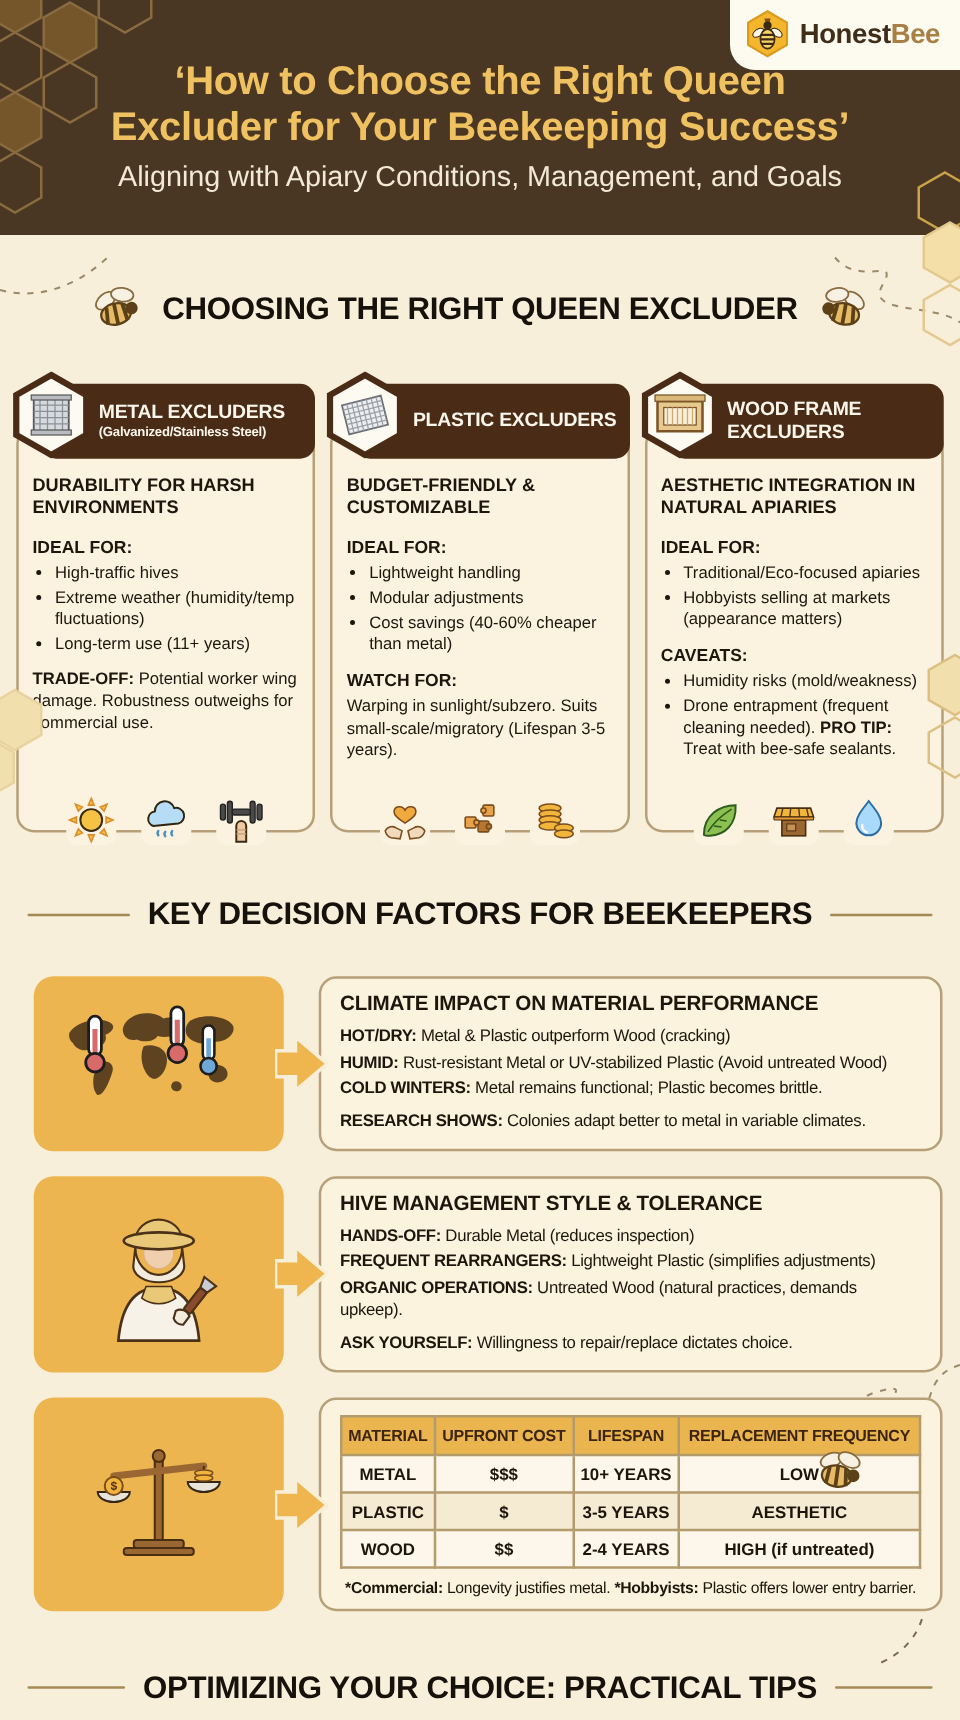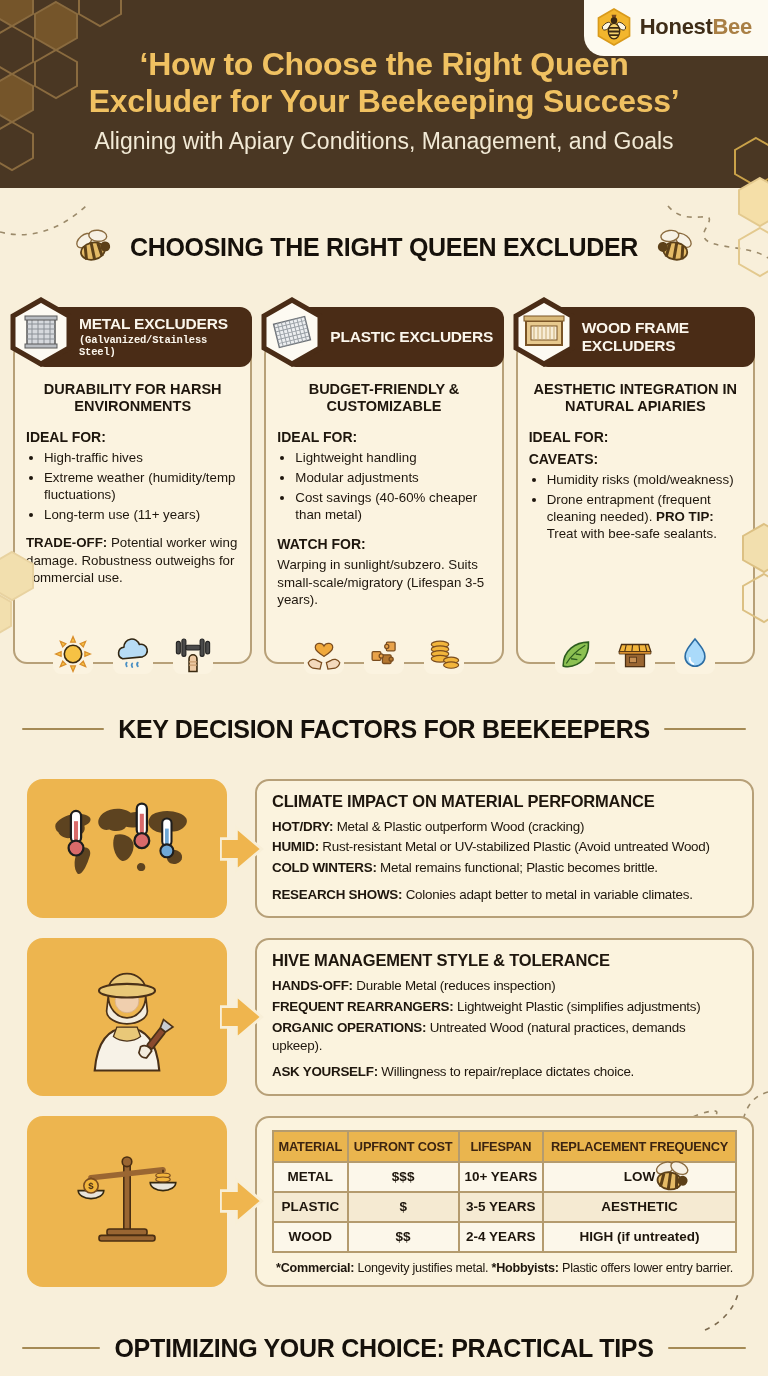--- a/index.html
+++ b/index.html
@@ -29,24 +29,24 @@
   .sec1-title-wrap{margin:24px 0 10px;}
 
   
   .cards{display:flex;gap:12px;padding:14px 13px 0;align-items:stretch;}
   .card{flex:1;position:relative;display:flex;flex-direction:column;min-height:318px;}
   .card-hex{position:absolute;left:-3px;top:-10px;width:62px;height:70px;z-index:3;}
   .card-banner{position:relative;z-index:2;margin-left:20px;background:#4a2c16;border-radius:12px;
       min-height:44px;display:flex;flex-direction:column;justify-content:center;
       padding:8px 6px 8px 46px;color:#fbf6ec;}
   .banner-title{font-size:15.5px;font-weight:bold;line-height:1.12;letter-spacing:-0.2px;}
-  .banner-sub{font-size:10.5px;font-weight:bold;margin-top:2px;letter-spacing:-0.2px;font-family:Liberation Mono, monospace;}
+  .banner-sub{font-size:10.5px;font-weight:bold;margin-top:2px;letter-spacing:-0.2px;}
   .card-body{flex:1;display:flex;flex-direction:column;margin-top:-26px;background:#fbf3e0;
       border:2px solid #b7a078;border-radius:14px;padding:36px 11px 0;}
-  .card-heading{text-align:center;font-weight:bold;font-size:14.5px;line-height:1.2;margin:2px 0 10px;}
+  .card-heading{font-weight:bold;font-size:14.5px;line-height:1.2;margin:2px 0 10px;}
   .card-label{font-weight:bold;font-size:14px;margin:4px 0 2px;}
   .card-list{margin:2px 0 6px;padding-left:18px;font-size:13.3px;line-height:1.28;}
   .card-list li{margin-bottom:3px;}
   .card-para{margin:2px 0 6px;font-size:13.3px;line-height:1.3;}
   .icons-row{margin-top:auto;display:flex;justify-content:center;gap:20px;
       padding:8px 0 0;transform:translateY(12px);}
   .card-ic{width:38px;height:38px;background:#fbf3e0;border-radius:8px;padding:1px;}
 
   
   .factor-row{display:flex;align-items:stretch;margin:0 14px 20px 27px;}
@@ -269,20 +269,24 @@
                 <rect x="18" y="29" width="26" height="14" fill="#f8edd6" stroke="#7a5426"></rect>
                 <path d="M21 29v14M25 29v14M29 29v14M33 29v14M37 29v14M41 29v14" stroke="#c9ab72"></path>
                 <rect x="11" y="19" width="40" height="5" fill="#d9b979" stroke="#7a5426"></rect>
               </svg></span>
             <div class="card-banner" data-name="card-banner">
               <div class="banner-title" data-name="card-title">WOOD FRAME EXCLUDERS</div>
             </div>
             <div class="card-body" data-name="card-body">
               <div class="card-heading" data-name="card-heading">AESTHETIC INTEGRATION IN NATURAL APIARIES</div>
               <div class="card-label" data-name="card-section-label">IDEAL FOR:</div>
+              <ul class="card-list" data-name="card-bullet-list">
+                <li data-name="card-bullet">Traditional/Eco-focused apiaries</li>
+                <li data-name="card-bullet">Hobbyists selling at markets (appearance matters)</li>
+              </ul>
               <div class="card-label" data-name="card-section-label">CAVEATS:</div>
               <ul class="card-list" data-name="card-bullet-list">
                 <li data-name="card-bullet">Humidity risks (mold/weakness)</li>
                 <li data-name="card-bullet">Drone entrapment (frequent cleaning needed). <strong>PRO TIP:</strong> Treat with bee-safe sealants.</li>
               </ul>
               <div class="icons-row" data-name="card-icons">
                 <span class="icon card-ic" data-name="leaf-icon"><svg viewBox="0 0 48 48">
                     <path d="M9 39C9 19 25 9 41 9c1 20-11 30-26 31-2 0-5 0-6-1z" fill="#8cc152" stroke="#2d5c1e" stroke-width="2"></path>
                     <path d="M13 36C19 26 29 18 37 13M19 30l8 1M25 24l7 1" stroke="#2d5c1e" stroke-width="1.6" fill="none"></path>
                   </svg></span>

